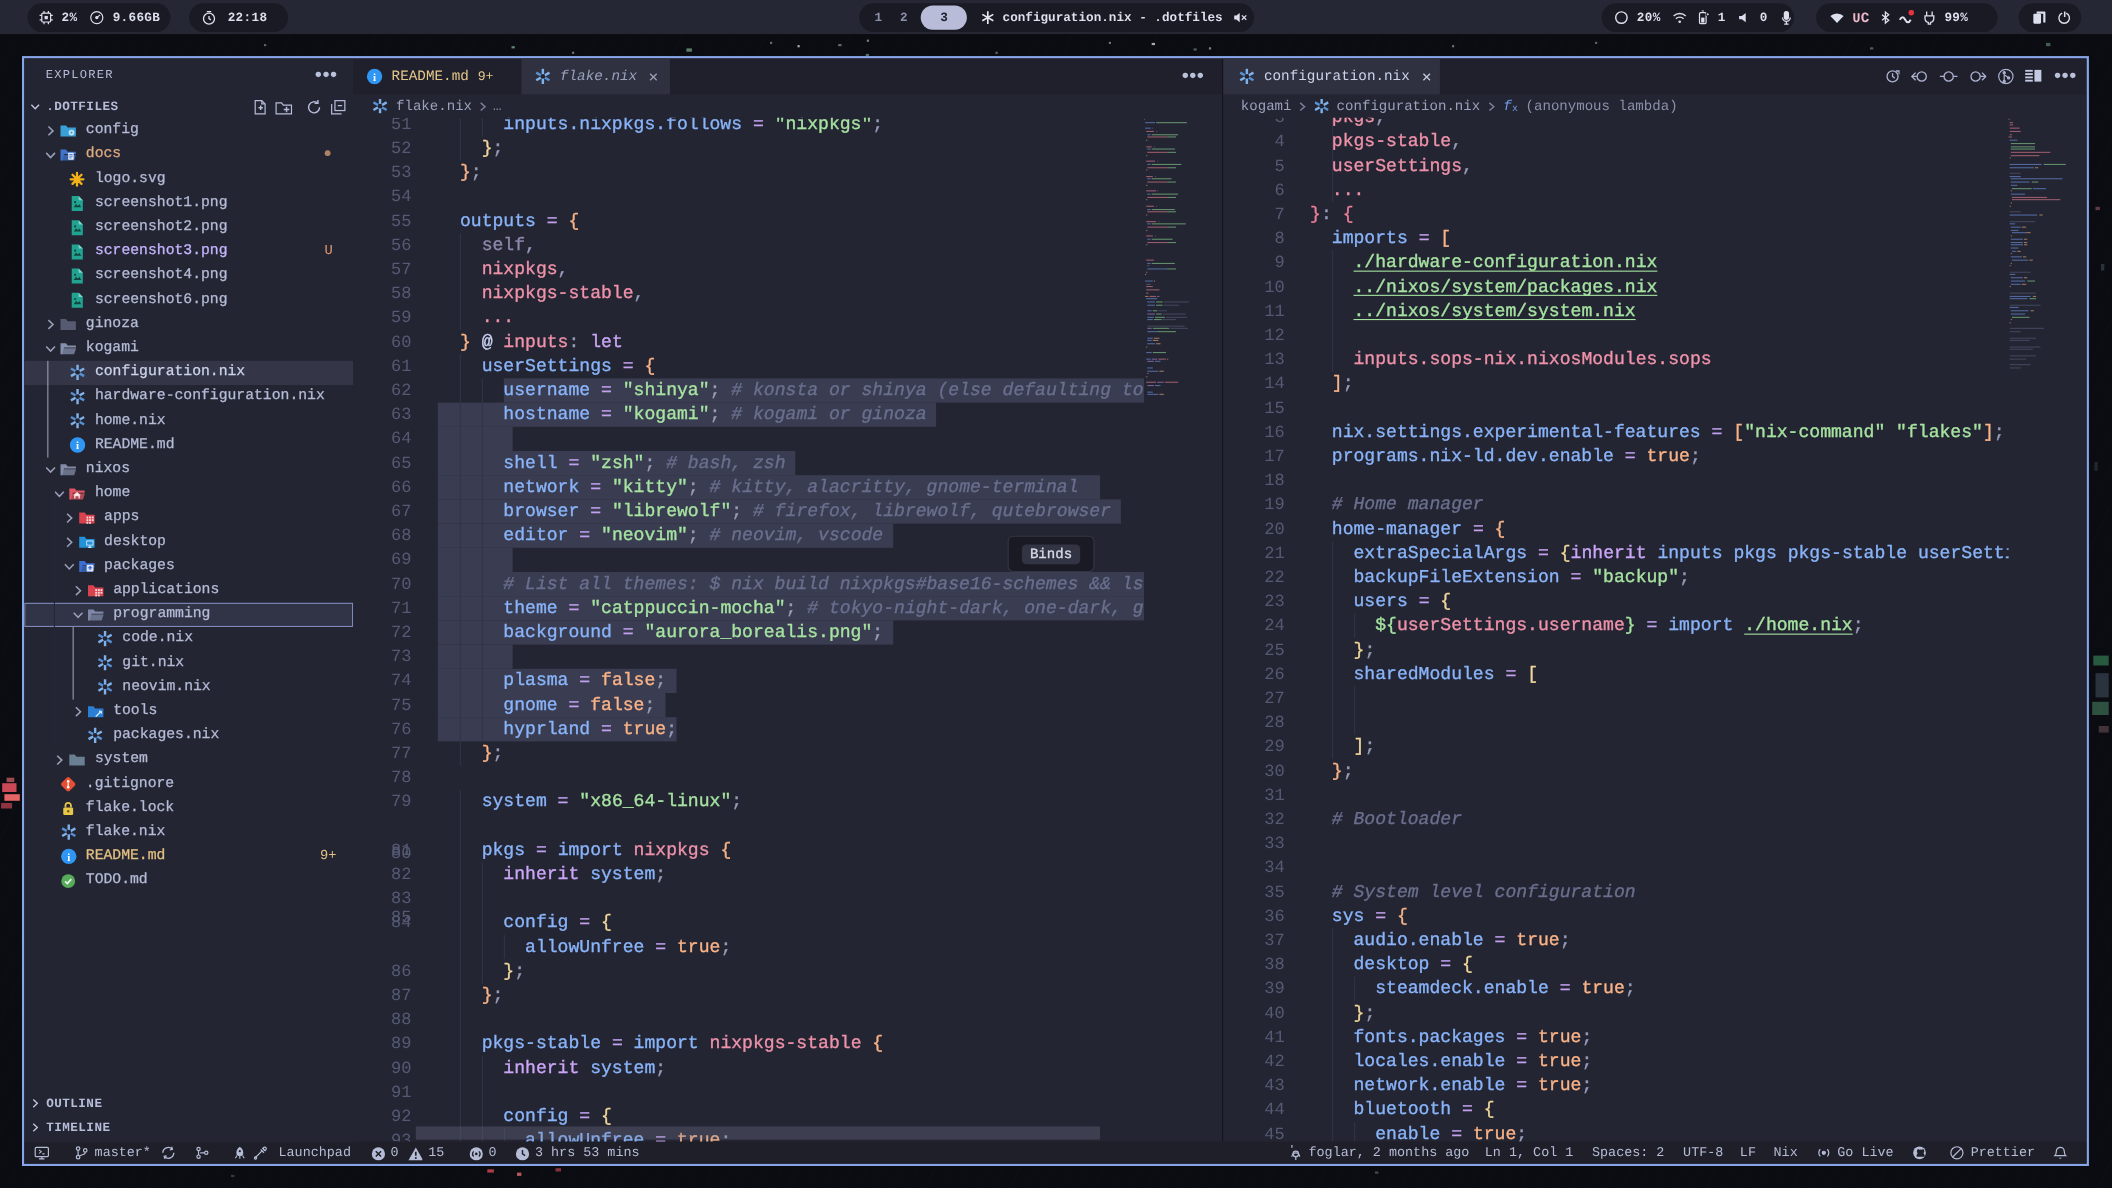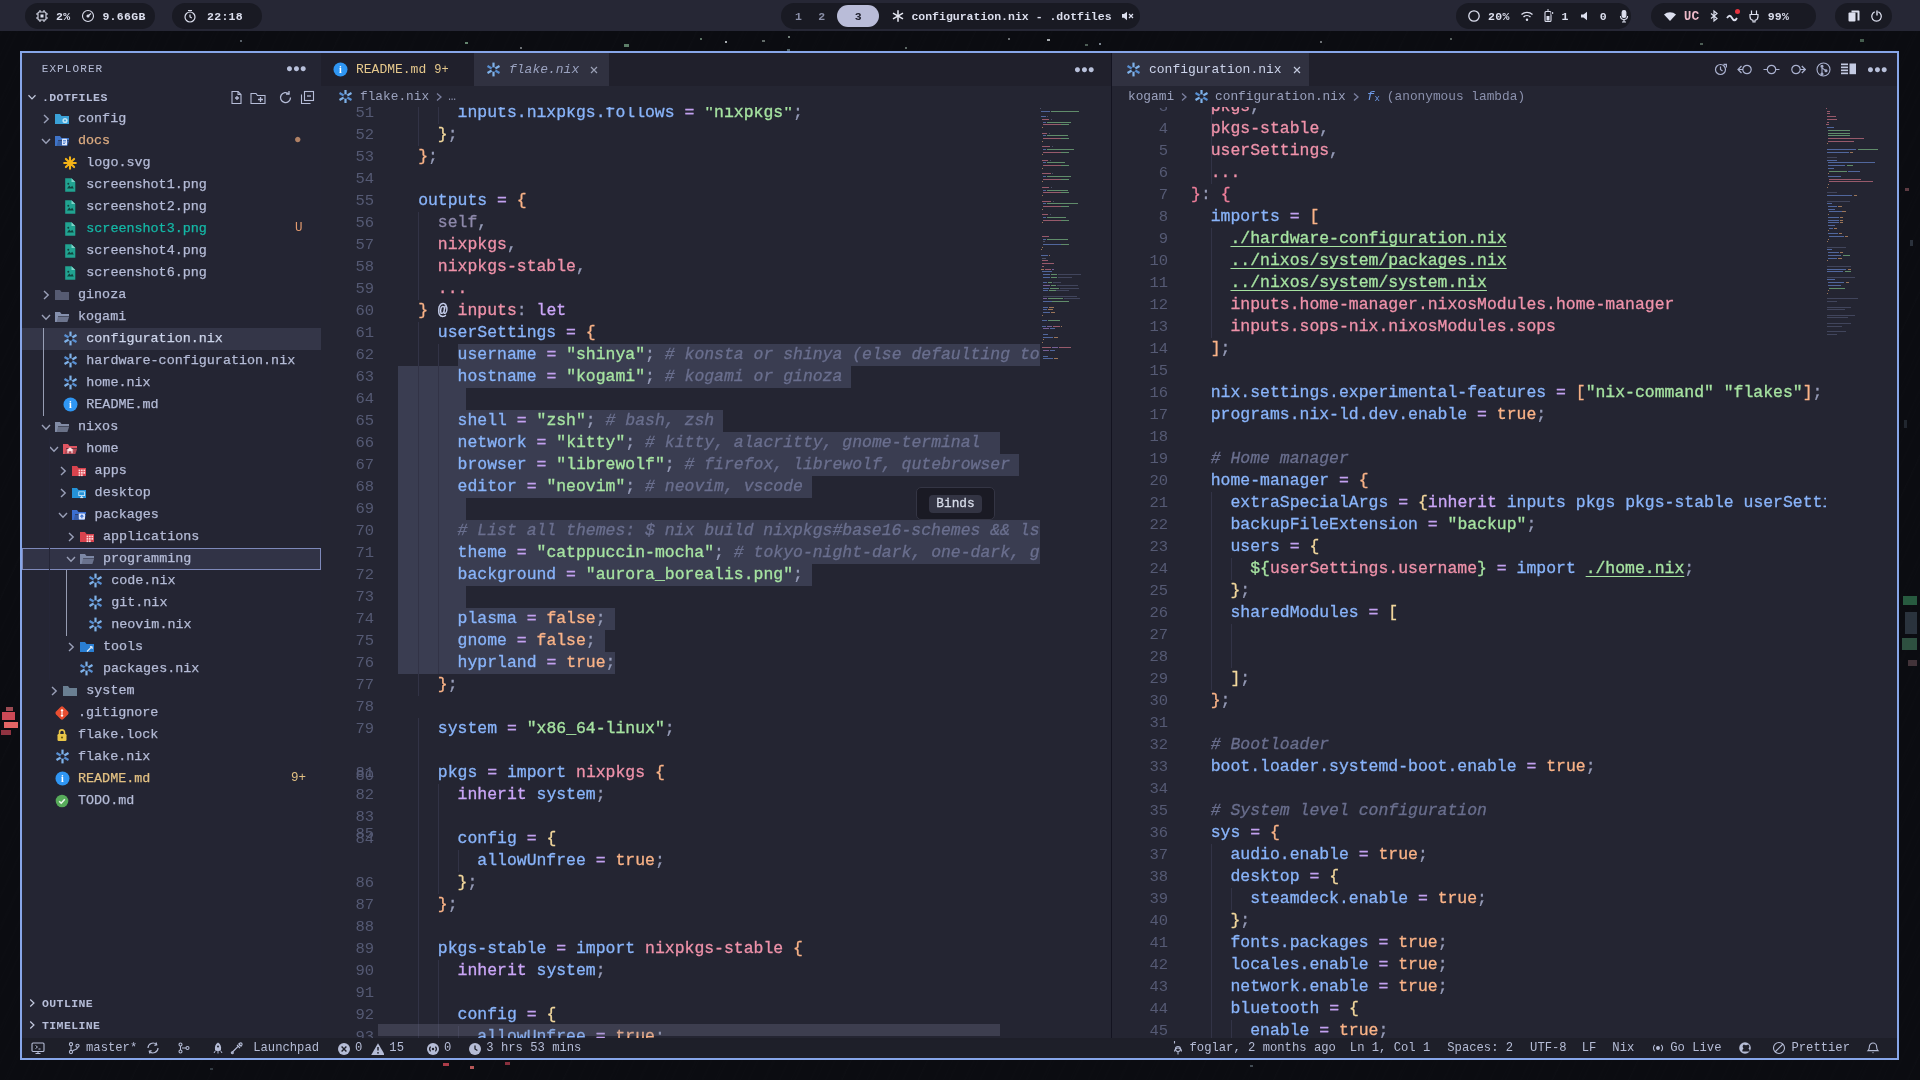--- a/index.html
+++ b/index.html
@@ -299,21 +299,21 @@
             <path d="M3.2 1.2h6.3l3.8 3.8v9.8H3.2z" fill="#21a391"></path>
             <path d="M9.5 1.2l3.8 3.8H9.5z" fill="#7fd4c8"></path>
             <path d="M5 11.5l2.2-3 1.6 1.8 1.4-1.6 1.6 2.8z" fill="#10443d"></path>
             <circle cx="6.3" cy="6.8" r="1" fill="#10443d"></circle>
           </svg></span><span class="lbl" style="">screenshot2.png</span></div>
       <div class="row" style="top:164.5px;"><span style="display:inline-block;width:24.3px;flex:0 0 24.3px"></span><span class="chev"></span><span class="fic"><svg width="16" height="16" viewBox="0 0 16 16" style="display:block">
             <path d="M3.2 1.2h6.3l3.8 3.8v9.8H3.2z" fill="#21a391"></path>
             <path d="M9.5 1.2l3.8 3.8H9.5z" fill="#7fd4c8"></path>
             <path d="M5 11.5l2.2-3 1.6 1.8 1.4-1.6 1.6 2.8z" fill="#10443d"></path>
             <circle cx="6.3" cy="6.8" r="1" fill="#10443d"></circle>
-          </svg></span><span class="lbl" style="color:#14b8a6">screenshot3.png</span></div>
+          </svg></span><span class="lbl" style="color:#c4b5fd">screenshot3.png</span></div>
       <div class="badge" style="left:273px;top:167.5px;color:#e39a6e">U</div>
       <div class="row" style="top:186.5px;"><span style="display:inline-block;width:24.3px;flex:0 0 24.3px"></span><span class="chev"></span><span class="fic"><svg width="16" height="16" viewBox="0 0 16 16" style="display:block">
             <path d="M3.2 1.2h6.3l3.8 3.8v9.8H3.2z" fill="#21a391"></path>
             <path d="M9.5 1.2l3.8 3.8H9.5z" fill="#7fd4c8"></path>
             <path d="M5 11.5l2.2-3 1.6 1.8 1.4-1.6 1.6 2.8z" fill="#10443d"></path>
             <circle cx="6.3" cy="6.8" r="1" fill="#10443d"></circle>
           </svg></span><span class="lbl" style="">screenshot4.png</span></div>
       <div class="row" style="top:208.5px;"><span style="display:inline-block;width:24.3px;flex:0 0 24.3px"></span><span class="chev"></span><span class="fic"><svg width="16" height="16" viewBox="0 0 16 16" style="display:block">
             <path d="M3.2 1.2h6.3l3.8 3.8v9.8H3.2z" fill="#21a391"></path>
             <path d="M9.5 1.2l3.8 3.8H9.5z" fill="#7fd4c8"></path>
@@ -943,21 +943,20 @@
           <div class="cl" style="top:77px;left:79.0px"><span class="red">}</span><span class="p">:</span><span class="t"> </span><span class="red">{</span></div>
           <div class="ln" style="top:99px;width:56px">8</div>
           <div class="cl" style="top:99px;left:79.0px"><span class="t">  </span><span class="b">imports</span><span class="t"> </span><span class="op">=</span><span class="t"> </span><span class="pe">[</span></div>
           <div class="ln" style="top:121px;width:56px">9</div>
           <div class="cl" style="top:121px;left:79.0px"><span class="t">    </span><span class="sp">./hardware-configuration.nix</span></div>
           <div class="ln" style="top:143px;width:56px">10</div>
           <div class="cl" style="top:143px;left:79.0px"><span class="t">    </span><span class="sp">../nixos/system/packages.nix</span></div>
           <div class="ln" style="top:165px;width:56px">11</div>
           <div class="cl" style="top:165px;left:79.0px"><span class="t">    </span><span class="sp">../nixos/system/system.nix</span></div>
           <div class="ln" style="top:187px;width:56px">12</div>
-          <div class="cl" style="top:187px;left:79.0px"><span class="t">    </span><span class="r">inputs.home-manager.nixosModules.home-manager</span></div>
           <div class="ln" style="top:209px;width:56px">13</div>
           <div class="cl" style="top:209px;left:79.0px"><span class="t">    </span><span class="r">inputs.sops-nix.nixosModules.sops</span></div>
           <div class="ln" style="top:231px;width:56px">14</div>
           <div class="cl" style="top:231px;left:79.0px"><span class="t">  </span><span class="pe">]</span><span class="p">;</span></div>
           <div class="ln" style="top:253px;width:56px">15</div>
           <div class="cl" style="top:253px;left:79.0px"></div>
           <div class="ln" style="top:275px;width:56px">16</div>
           <div class="cl" style="top:275px;left:79.0px"><span class="t">  </span><span class="b">nix.settings.experimental-features</span><span class="t"> </span><span class="op">=</span><span class="t"> </span><span class="pe">[</span><span class="s">"nix-command"</span><span class="t"> </span><span class="s">"flakes"</span><span class="pe">]</span><span class="p">;</span></div>
           <div class="ln" style="top:297px;width:56px">17</div>
           <div class="cl" style="top:297px;left:79.0px"><span class="t">  </span><span class="b">programs.nix-ld.dev.enable</span><span class="t"> </span><span class="op">=</span><span class="t"> </span><span class="pe">true</span><span class="p">;</span></div>
@@ -983,21 +982,20 @@
           <div class="ln" style="top:539px;width:56px">28</div>
           <div class="ln" style="top:561px;width:56px">29</div>
           <div class="cl" style="top:561px;left:79.0px"><span class="t">    </span><span class="y">]</span><span class="p">;</span></div>
           <div class="ln" style="top:583px;width:56px">30</div>
           <div class="cl" style="top:583px;left:79.0px"><span class="t">  </span><span class="pe">}</span><span class="p">;</span></div>
           <div class="ln" style="top:605px;width:56px">31</div>
           <div class="cl" style="top:605px;left:79.0px"></div>
           <div class="ln" style="top:627px;width:56px">32</div>
           <div class="cl" style="top:627px;left:79.0px"><span class="t">  </span><span class="c"># Bootloader</span></div>
           <div class="ln" style="top:649px;width:56px">33</div>
-          <div class="cl" style="top:649px;left:79.0px"><span class="t">  </span><span class="b">boot.loader.systemd-boot.enable</span><span class="t"> </span><span class="op">=</span><span class="t"> </span><span class="pe">true</span><span class="p">;</span></div>
           <div class="ln" style="top:671px;width:56px">34</div>
           <div class="cl" style="top:671px;left:79.0px"></div>
           <div class="ln" style="top:693px;width:56px">35</div>
           <div class="cl" style="top:693px;left:79.0px"><span class="t">  </span><span class="c"># System level configuration</span></div>
           <div class="ln" style="top:715px;width:56px">36</div>
           <div class="cl" style="top:715px;left:79.0px"><span class="t">  </span><span class="b">sys</span><span class="t"> </span><span class="op">=</span><span class="t"> </span><span class="pe">{</span></div>
           <div class="ln" style="top:737px;width:56px">37</div>
           <div class="cl" style="top:737px;left:79.0px"><span class="t">    </span><span class="b">audio.enable</span><span class="t"> </span><span class="op">=</span><span class="t"> </span><span class="pe">true</span><span class="p">;</span></div>
           <div class="ln" style="top:759px;width:56px">38</div>
           <div class="cl" style="top:759px;left:79.0px"><span class="t">    </span><span class="b">desktop</span><span class="t"> </span><span class="op">=</span><span class="t"> </span><span class="y">{</span></div>

